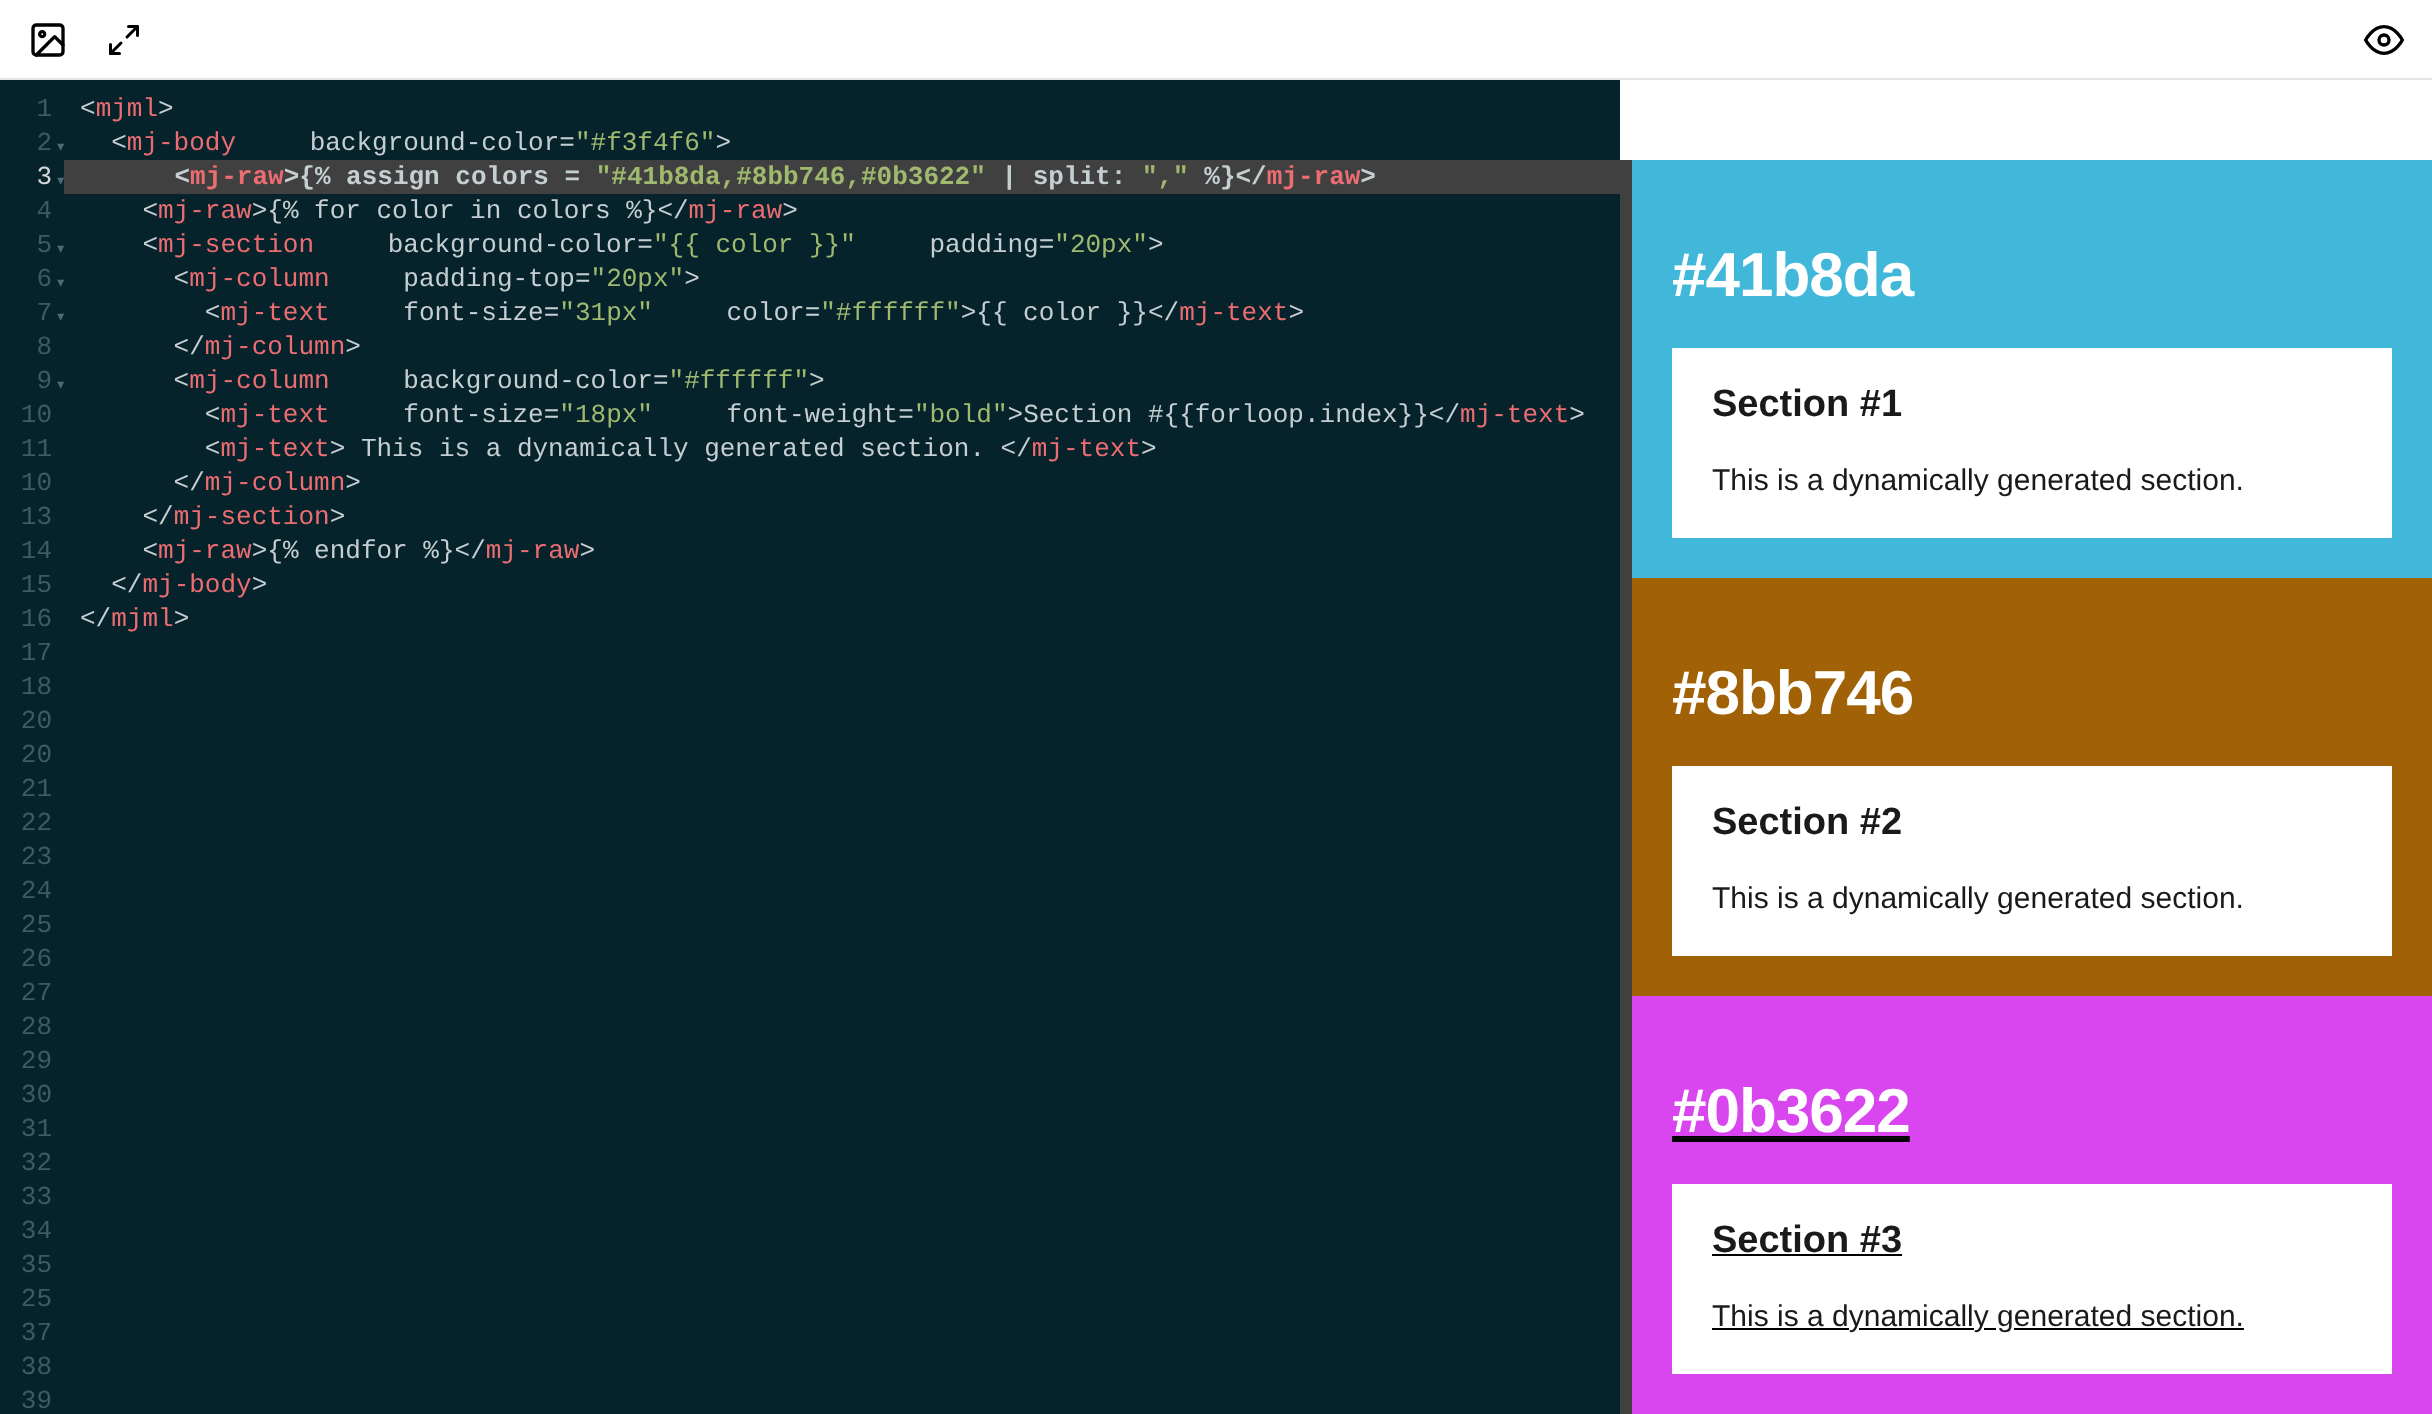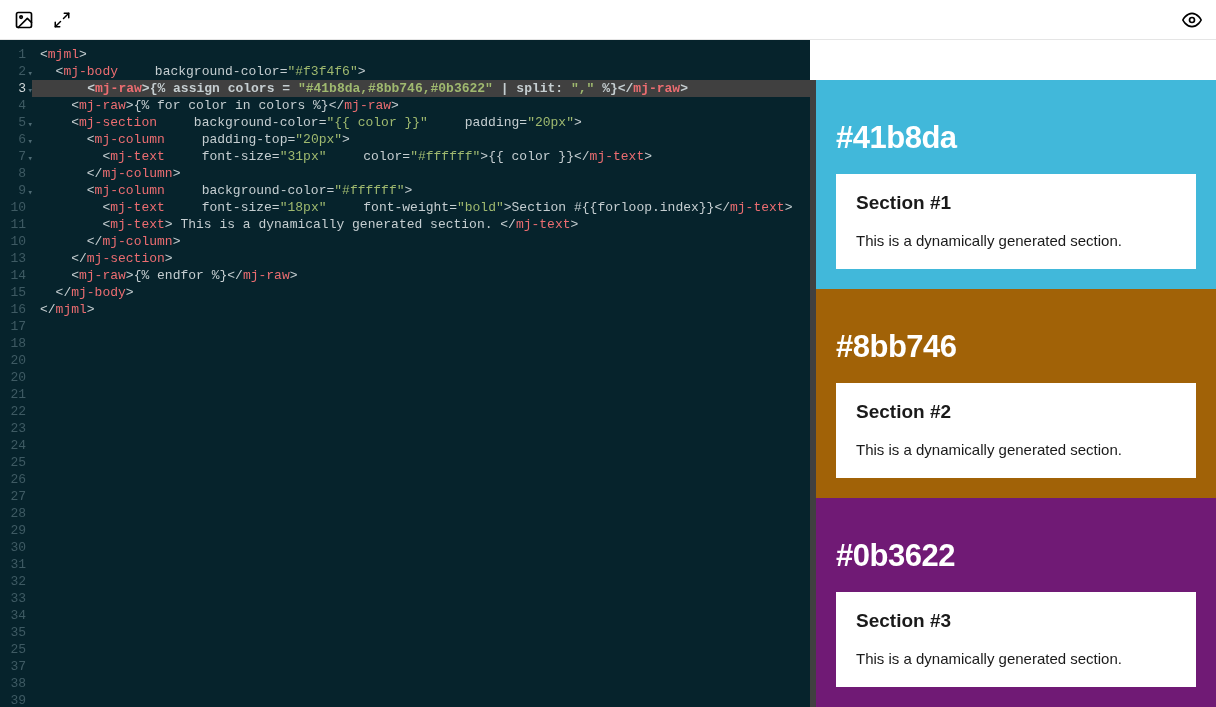--- a/index.html
+++ b/index.html
@@ -193,21 +193,21 @@
       </div>
       <div class="sect" style="background-color: #a16207;">
         <div class="col-top">
           <h1>#8bb746</h1>
         </div>
         <div class="col-white">
           <div class="st">Section #2</div>
           <div class="sb">This is a dynamically generated section.</div>
         </div>
       </div>
-      <div class="sect" style="background-color: #701a75;">
+      <div class="sect" style="background-color: #d946ef; text-decoration: underline;">
         <div class="col-top">
           <h1>#0b3622</h1>
         </div>
         <div class="col-white">
           <div class="st">Section #3</div>
           <div class="sb">This is a dynamically generated section.</div>
         </div>
       </div>
     </div>
 

